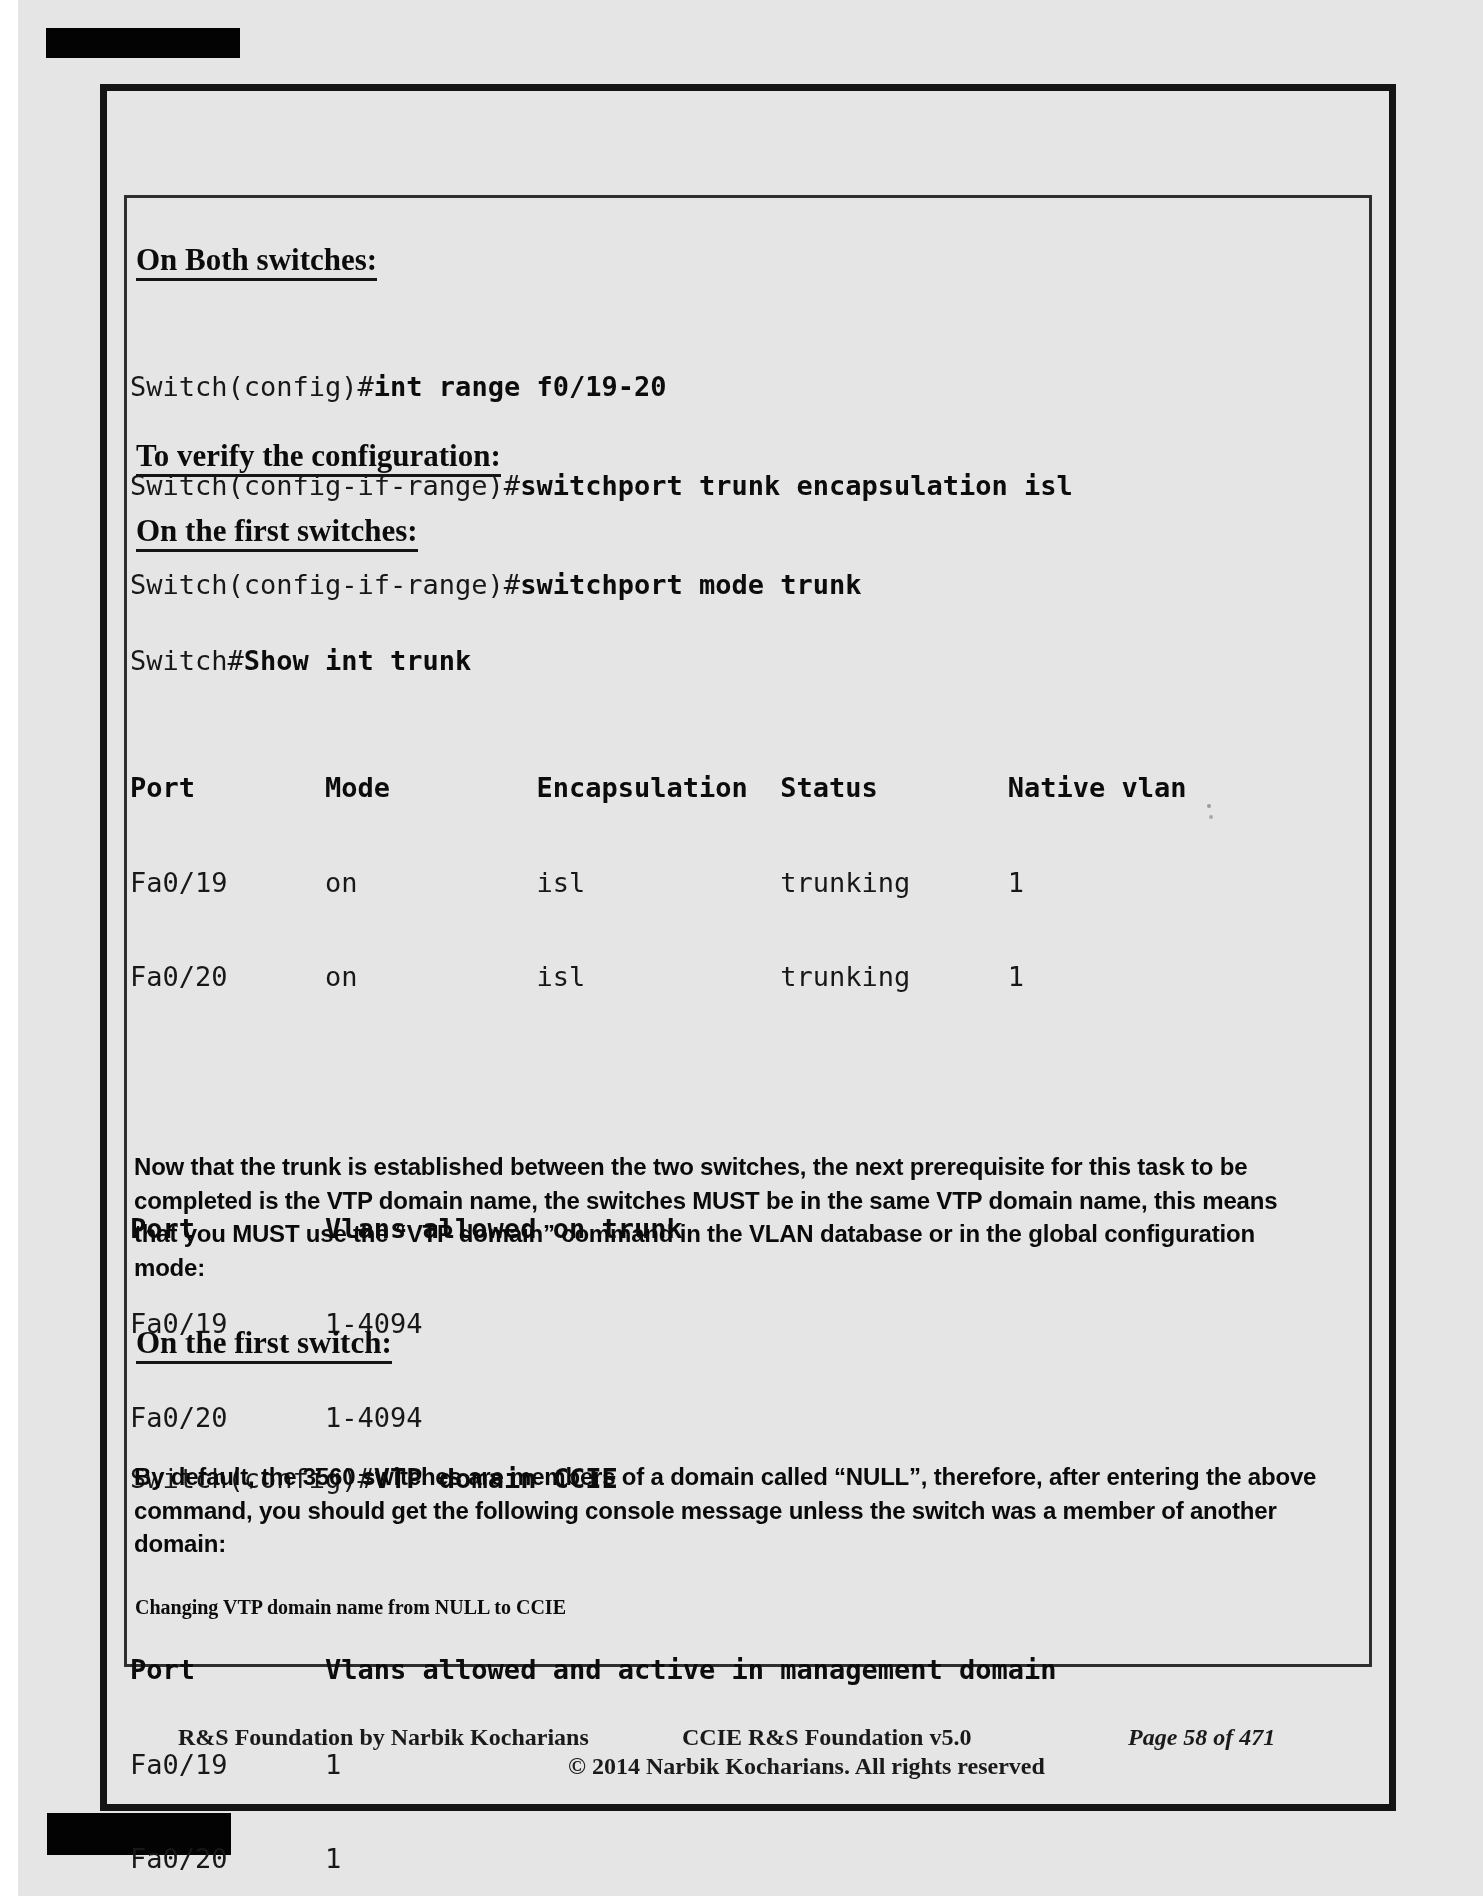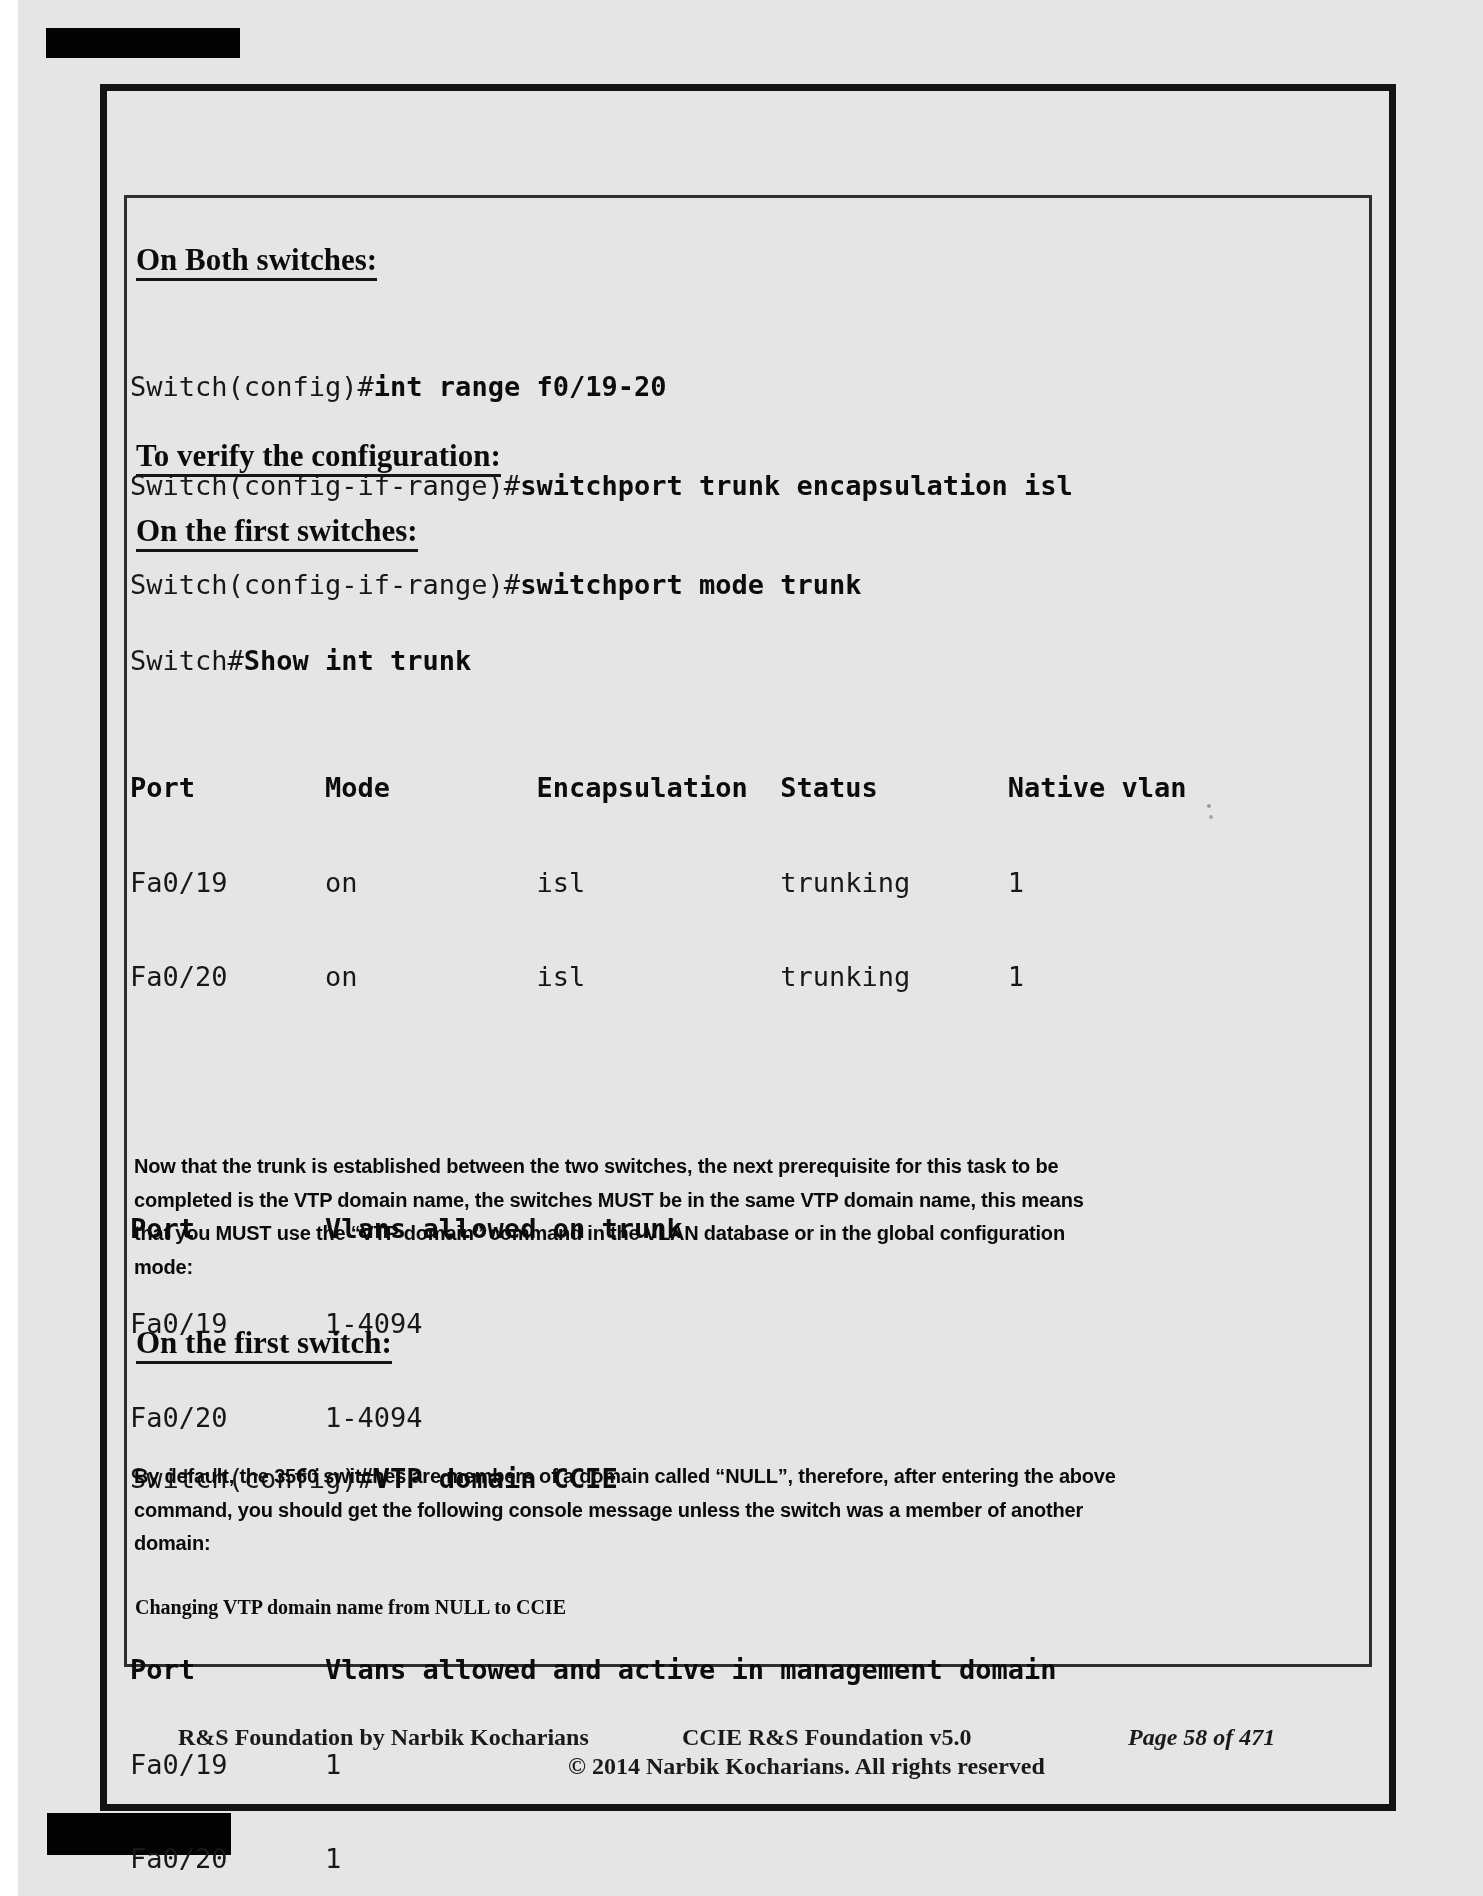--- a/index.html
+++ b/index.html
@@ -14,21 +14,21 @@
   .h{font-family:"Liberation Serif",serif;font-weight:bold;font-size:31px;color:#0c0c0c;}
   .h .u{border-bottom:3px solid #151515;padding-bottom:1px;}
   .mono{font-family:"DejaVu Sans Mono","Liberation Mono",monospace;font-size:27px;
         color:#181818;white-space:pre;}
   .codeblock{line-height:33px;}
   .cmd{font-weight:bold;color:#0c0c0c;}
   .trunk{line-height:31.5px;}
   .trunk-section{margin-bottom:31.5px;}
   .trunk-section:last-child{margin-bottom:0;}
   .thead{font-weight:bold;color:#0c0c0c;}
-  .para{font-family:"Liberation Sans",sans-serif;font-weight:bold;font-size:20px;
+  .para{font-family:"Liberation Sans",sans-serif;font-weight:bold;font-size:24px;
         line-height:33.5px;letter-spacing:-0.2px;color:#0a0a0a;}
   .consoleline{font-family:"Liberation Serif",serif;font-weight:bold;font-size:20px;color:#0c0c0c;}
   .foot{font-family:"Liberation Serif",serif;font-weight:bold;font-size:24px;color:#1a1a1a;}
   .foot.it{font-style:italic;}
   .artifact{position:absolute;left:1189px;top:804px;width:4px;height:4px;background:#8a8a8a;
             border-radius:50%;box-shadow:2px 11px 0 0 #9a9a9a;opacity:.8;}
 </style>
 </head>
 <body>
 

